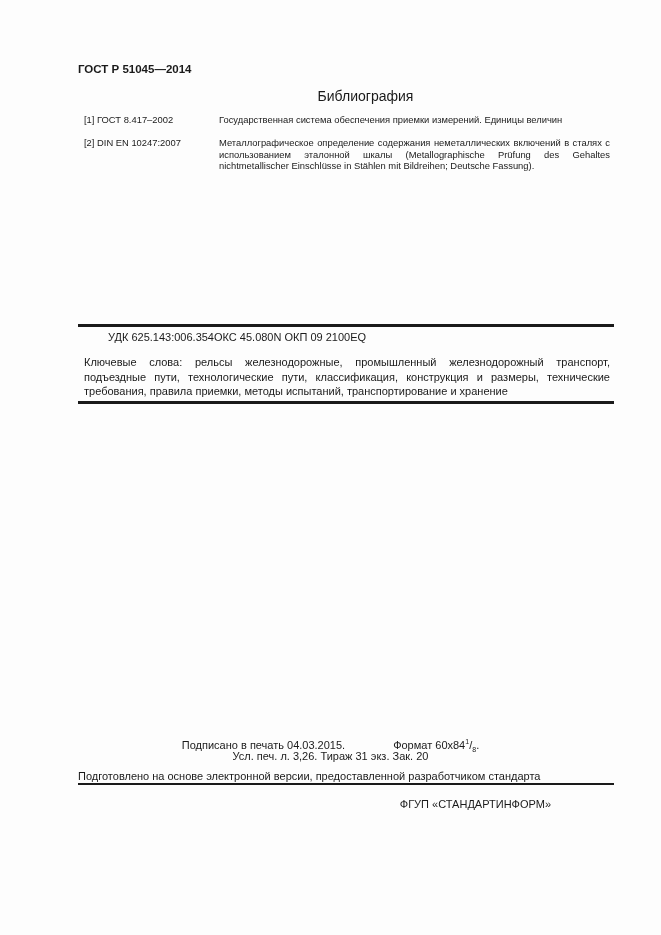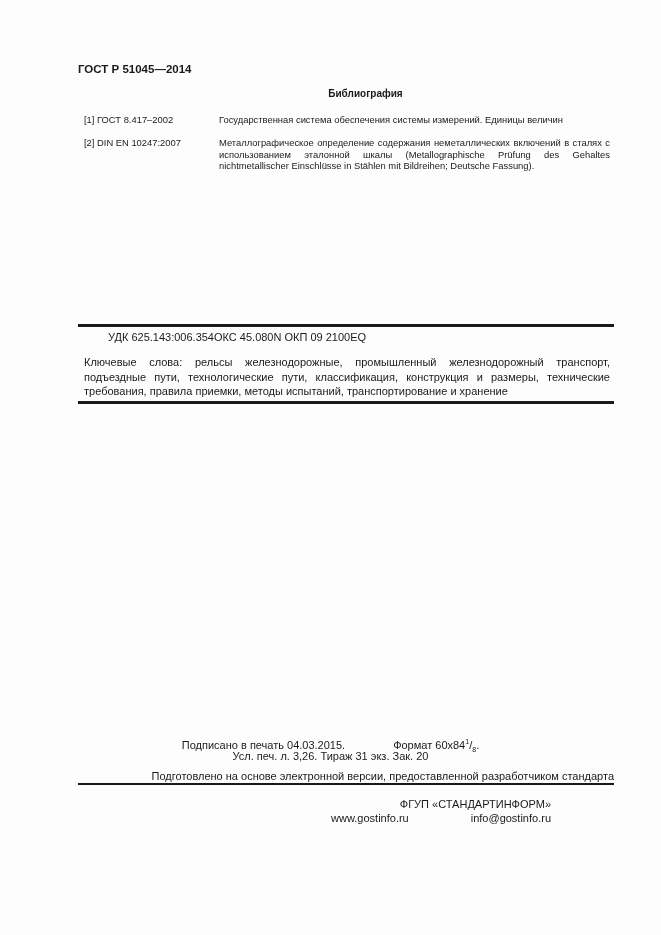--- a/index.html
+++ b/index.html
@@ -3,52 +3,52 @@
   <meta charset="utf-8">
   <style>
     html, body { margin: 0; padding: 0; }
     body {
       width: 661px; height: 935px; background: #fdfdfd;
       position: relative; overflow: hidden;
       font-family: "Liberation Sans", sans-serif; color: #1a1a1a;
     }
     .abs { position: absolute; }
     .hdr { left: 78px; top: 63px; font-size: 11.5px; font-weight: bold; }
-    .bib-title { left: 0; width: 661px; text-align: center; top: 88px; font-size: 10px; font-weight: bold; }
+    .bib-title { left: 0; width: 661px; text-align: center; top: 88px; font-size: 14px; font-weight: normal; }
     .bib-title span { position: relative; left: 35px; }
     .ref { left: 84px; width: 526px; font-size: 9.4px; line-height: 11.6px; }
     .ref .num { position: absolute; left: 0; top: 0; }
     .ref .txt { margin-left: 135px; text-align: justify; }
     .ref1 { top: 114px; }
     .ref2 { top: 137px; }
     .rule { left: 78px; width: 536px; background: #1a1a1a; }
     .rule1 { top: 324px; height: 2.5px; }
     .rule2 { top: 401px; height: 2.5px; }
     .rule3 { top: 783px; height: 2px; left: 78px; width: 536px; }
     .cls { left: 84px; width: 526px; top: 331px; font-size: 11px; display: flex; justify-content: flex-start; margin-left: 24px; }
     .kw { left: 84px; width: 526px; top: 355px; font-size: 11px; line-height: 14.6px; text-align: justify; }
     .imprint { left: 0; width: 661px; text-align: center; font-size: 11px; line-height: 14px; }
     .imp1 { top: 735px; }
     .imp1 .gap { display: inline-block; width: 48px; }
     .imp2 { top: 749px; }
-    .prep { left: 78px; width: 536px; text-align: right; top: 770px; font-size: 11px; }
+    .prep { left: 78px; width: 536px; text-align: left; top: 770px; font-size: 11px; }
     .pub { left: 0; width: 551px; text-align: right; top: 797px; font-size: 11px; line-height: 14.4px; }
     .pub .gap { display: inline-block; width: 62px; }
     sup, sub { font-size: 7px; }
   </style>
 </head>
 <body>
 
 <div class="abs hdr">ГОСТ Р 51045—2014</div>
 
 <div class="abs bib-title"><span>Библиография</span></div>
 
 <div class="abs ref ref1">
   <span class="num">[1] ГОСТ 8.417–2002</span>
-  <div class="txt">Государственная система обеспечения системы измерений. Единицы величин</div>
+  <div class="txt">Государственная система обеспечения приемки измерений. Единицы величин</div>
 </div>
 
 <div class="abs ref ref2">
   <span class="num">[2] DIN EN 10247:2007</span>
   <div class="txt">Металлографическое определение содержания неметаллических включений в сталях с использованием эталонной шкалы (Metallographische Prüfung des Gehaltes nichtmetallischer Einschlüsse in Stählen mit Bildreihen; Deutsche Fassung).</div>
 </div>
 
 <div class="abs rule rule1"></div>
 
 <div class="abs cls">
@@ -65,16 +65,13 @@
   <span>Подписано в печать 04.03.2015.</span><span class="gap"></span><span><span>Формат 60x84</span><sup>1</sup><span>/</span><sub>8</sub><span>.</span></span>
 </div>
 
 <div class="abs imprint imp2">Усл. печ. л. 3,26. Тираж 31  экз. Зак. 20</div>
 
 <div class="abs prep">Подготовлено на основе электронной версии, предоставленной разработчиком стандарта</div>
 <div class="abs rule rule3"></div>
 
 <div class="abs pub">
   <div>ФГУП «СТАНДАРТИНФОРМ»</div>
-  <div>
-    <span>www.gostinfo.ru</span><span class="gap"></span><span>info@gostinfo.ru</span>
-  </div>
 </div>
 
 </body></html>

